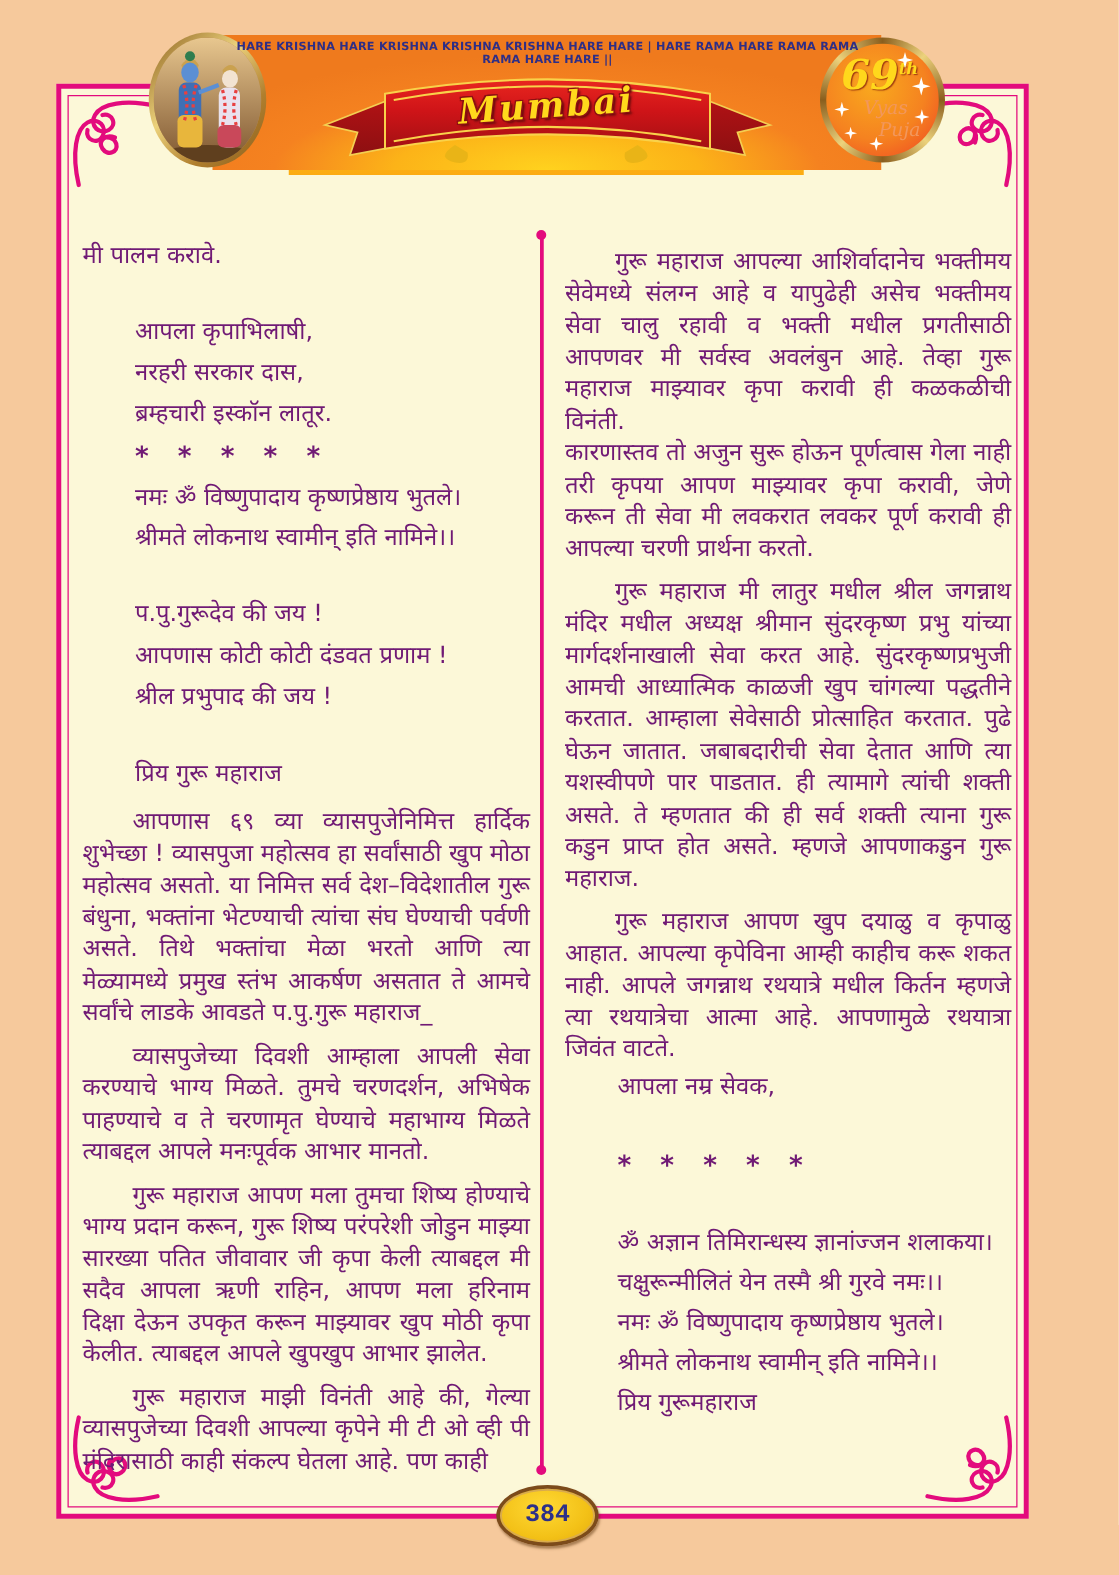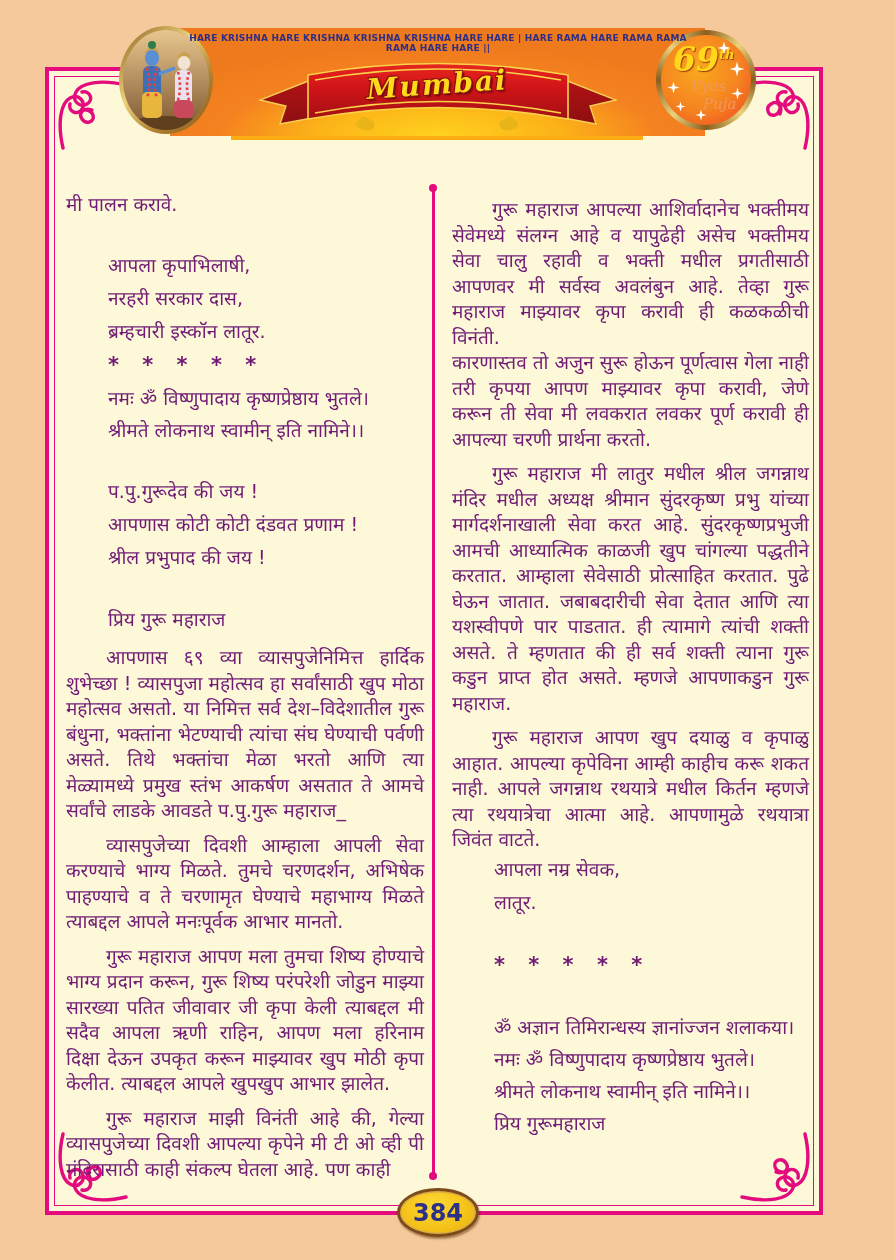--- a/index.html
+++ b/index.html
@@ -65,21 +65,21 @@
   .verse{padding-left:42px;line-height:32px;}
   .stars{padding-left:42px;line-height:34px;font-weight:bold;letter-spacing:8px;font-size:21px;}
   .gap{margin-top:29px;}
   .gap2{}
 
   
   .page-oval{position:absolute;left:397px;top:1188px;width:76px;height:43px;z-index:8;border-radius:50%;
       background:radial-gradient(ellipse at 45% 35%, #ffd935 0%, #f3c117 60%, #e2a90d 100%);
       border:3px solid #7c4b1b;box-shadow:inset 0 0 0 1.5px #d9ab4e, 1px 2px 2px rgba(90,50,10,.5);
       display:flex;align-items:center;justify-content:center;}
-  .page-num{font-size:24px;font-weight:bold;color:#2d3089;}
+  .page-num{font-size:20px;font-weight:bold;color:#2d3089;font-family:Liberation Mono, monospace;}
 </style>
 </head>
 <body>
 
 <div class="page">
 
   <div class="frame">
     <div class="frame-inner"></div>
     <svg class="corner c-tl" viewBox="0 0 72 72">
       <g fill="none" stroke="#e30b7d" stroke-width="3.4" stroke-linecap="round">
@@ -206,23 +206,23 @@
       <p class="block para">गुरू महाराज आपण मला तुमचा शिष्य होण्याचे भाग्य प्रदान करून, गुरू शिष्य परंपरेशी जोडुन माझ्या सारख्या पतित जीवावार जी कृपा केली त्याबद्दल मी सदैव आपला ऋणी राहिन, आपण मला हरिनाम दिक्षा देऊन उपकृत करून माझ्यावर खुप मोठी कृपा केलीत. त्याबद्दल आपले खुपखुप आभार झालेत.</p>
       <p class="block para">गुरू महाराज माझी विनंती आहे की, गेल्या व्यासपुजेच्या दिवशी आपल्या कृपेने मी टी ओ व्ही पी मंदिरासाठी काही संकल्प घेतला आहे. पण काही</p>
     </div>
   <div class="divider"></div>
   <div class="col col-right">
       <p class="block para">गुरू महाराज आपल्या आशिर्वादानेच भक्तीमय सेवेमध्ये संलग्न आहे व यापुढेही असेच भक्तीमय सेवा चालु रहावी व भक्ती मधील प्रगतीसाठी आपणवर मी सर्वस्व अवलंबुन आहे. तेव्हा गुरू महाराज माझ्यावर कृपा करावी ही कळकळीची विनंती.</p>
       <p class="block para-cont">कारणास्तव तो अजुन सुरू होऊन पूर्णत्वास गेला नाही तरी कृपया आपण माझ्यावर कृपा करावी, जेणे करून ती सेवा मी लवकरात लवकर पूर्ण करावी ही आपल्या चरणी प्रार्थना करतो.</p>
       <p class="block para">गुरू महाराज मी लातुर मधील श्रील जगन्नाथ मंदिर मधील अध्यक्ष श्रीमान सुंदरकृष्ण प्रभु यांच्या मार्गदर्शनाखाली सेवा करत आहे. सुंदरकृष्णप्रभुजी आमची आध्यात्मिक काळजी खुप चांगल्या पद्धतीने करतात. आम्हाला सेवेसाठी प्रोत्साहित करतात. पुढे घेऊन जातात. जबाबदारीची सेवा देतात आणि त्या यशस्वीपणे पार पाडतात. ही त्यामागे त्यांची शक्ती असते. ते म्हणतात की ही सर्व शक्ती त्याना गुरू कडुन प्राप्त होत असते. म्हणजे आपणाकडुन गुरू महाराज.</p>
       <p class="block para">गुरू महाराज आपण खुप दयाळु व कृपाळु आहात. आपल्या कृपेविना आम्ही काहीच करू शकत नाही. आपले जगन्नाथ रथयात्रे मधील किर्तन म्हणजे त्या रथयात्रेचा आत्मा आहे. आपणामुळे रथयात्रा जिवंत वाटते.</p>
       <p class="block sig">आपला नम्र सेवक,</p>
-      <p class="block sig">लातूर.</p>
       <p class="block stars gap">* * * * *</p>
       <p class="block verse gap">ॐ अज्ञान तिमिरान्धस्य ज्ञानांज्जन शलाकया।</p>
+      <p class="block verse">चक्षुरून्मीलितं येन तस्मै श्री गुरवे नमः।।</p>
       <p class="block verse">नमः ॐ विष्णुपादाय कृष्णप्रेष्ठाय भुतले।</p>
       <p class="block verse">श्रीमते लोकनाथ स्वामीन् इति नामिने।।</p>
       <p class="block sig gap2">प्रिय गुरूमहाराज</p>
     </div>
 
   <div class="page-oval">
     <span class="page-num">384</span>
   </div>
 
 </div>

